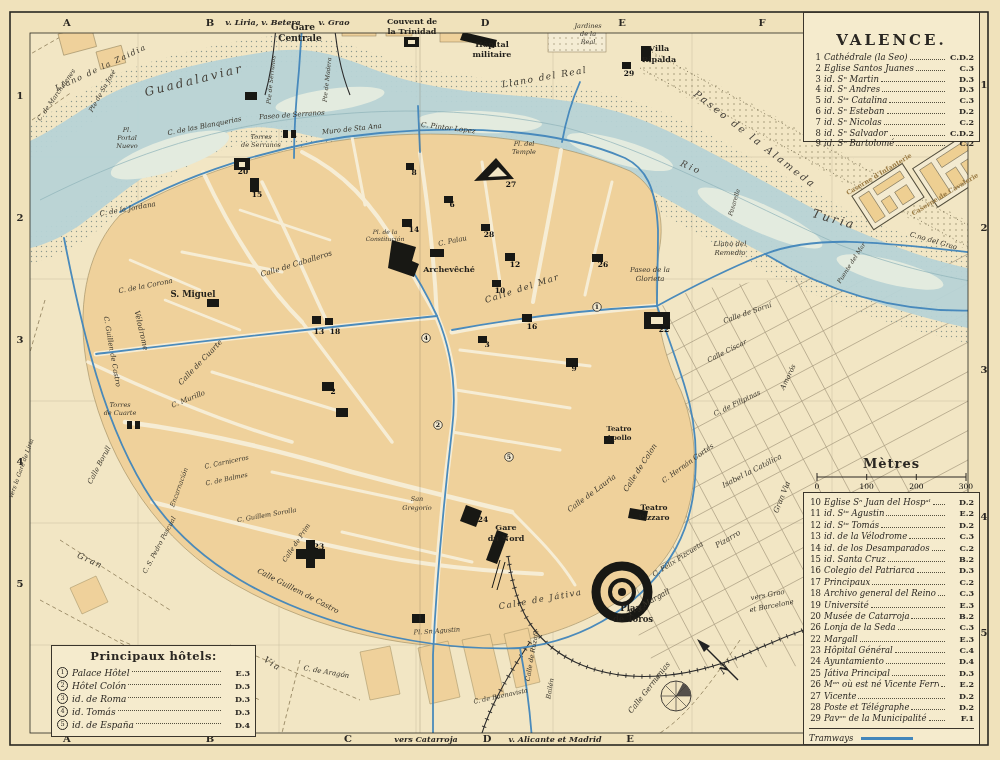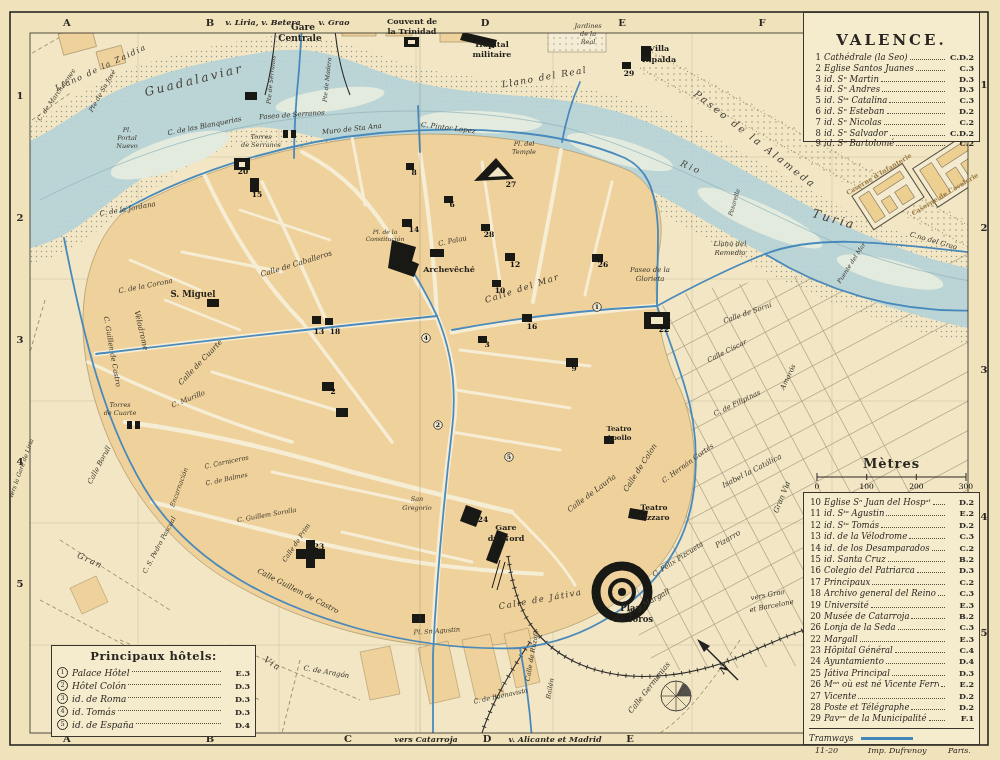--- a/index.html
+++ b/index.html
@@ -795,19 +795,14 @@
       <div class="hrow">
         <span class="hnum">5</span>
         <span class="lname">  id.  de España</span>
         <span class="leader"></span>
         <span class="lref">D.4</span>
       </div>
 
   </div>
 </div>
 
-<div id="credits">
-  <span class="plate">11-20</span>
-  <span class="imp-l">Imp. Dufrenoy</span>
-  <span class="imp-r">Paris.</span>
+
 </div>
 
-</div>
-
 </body></html>

